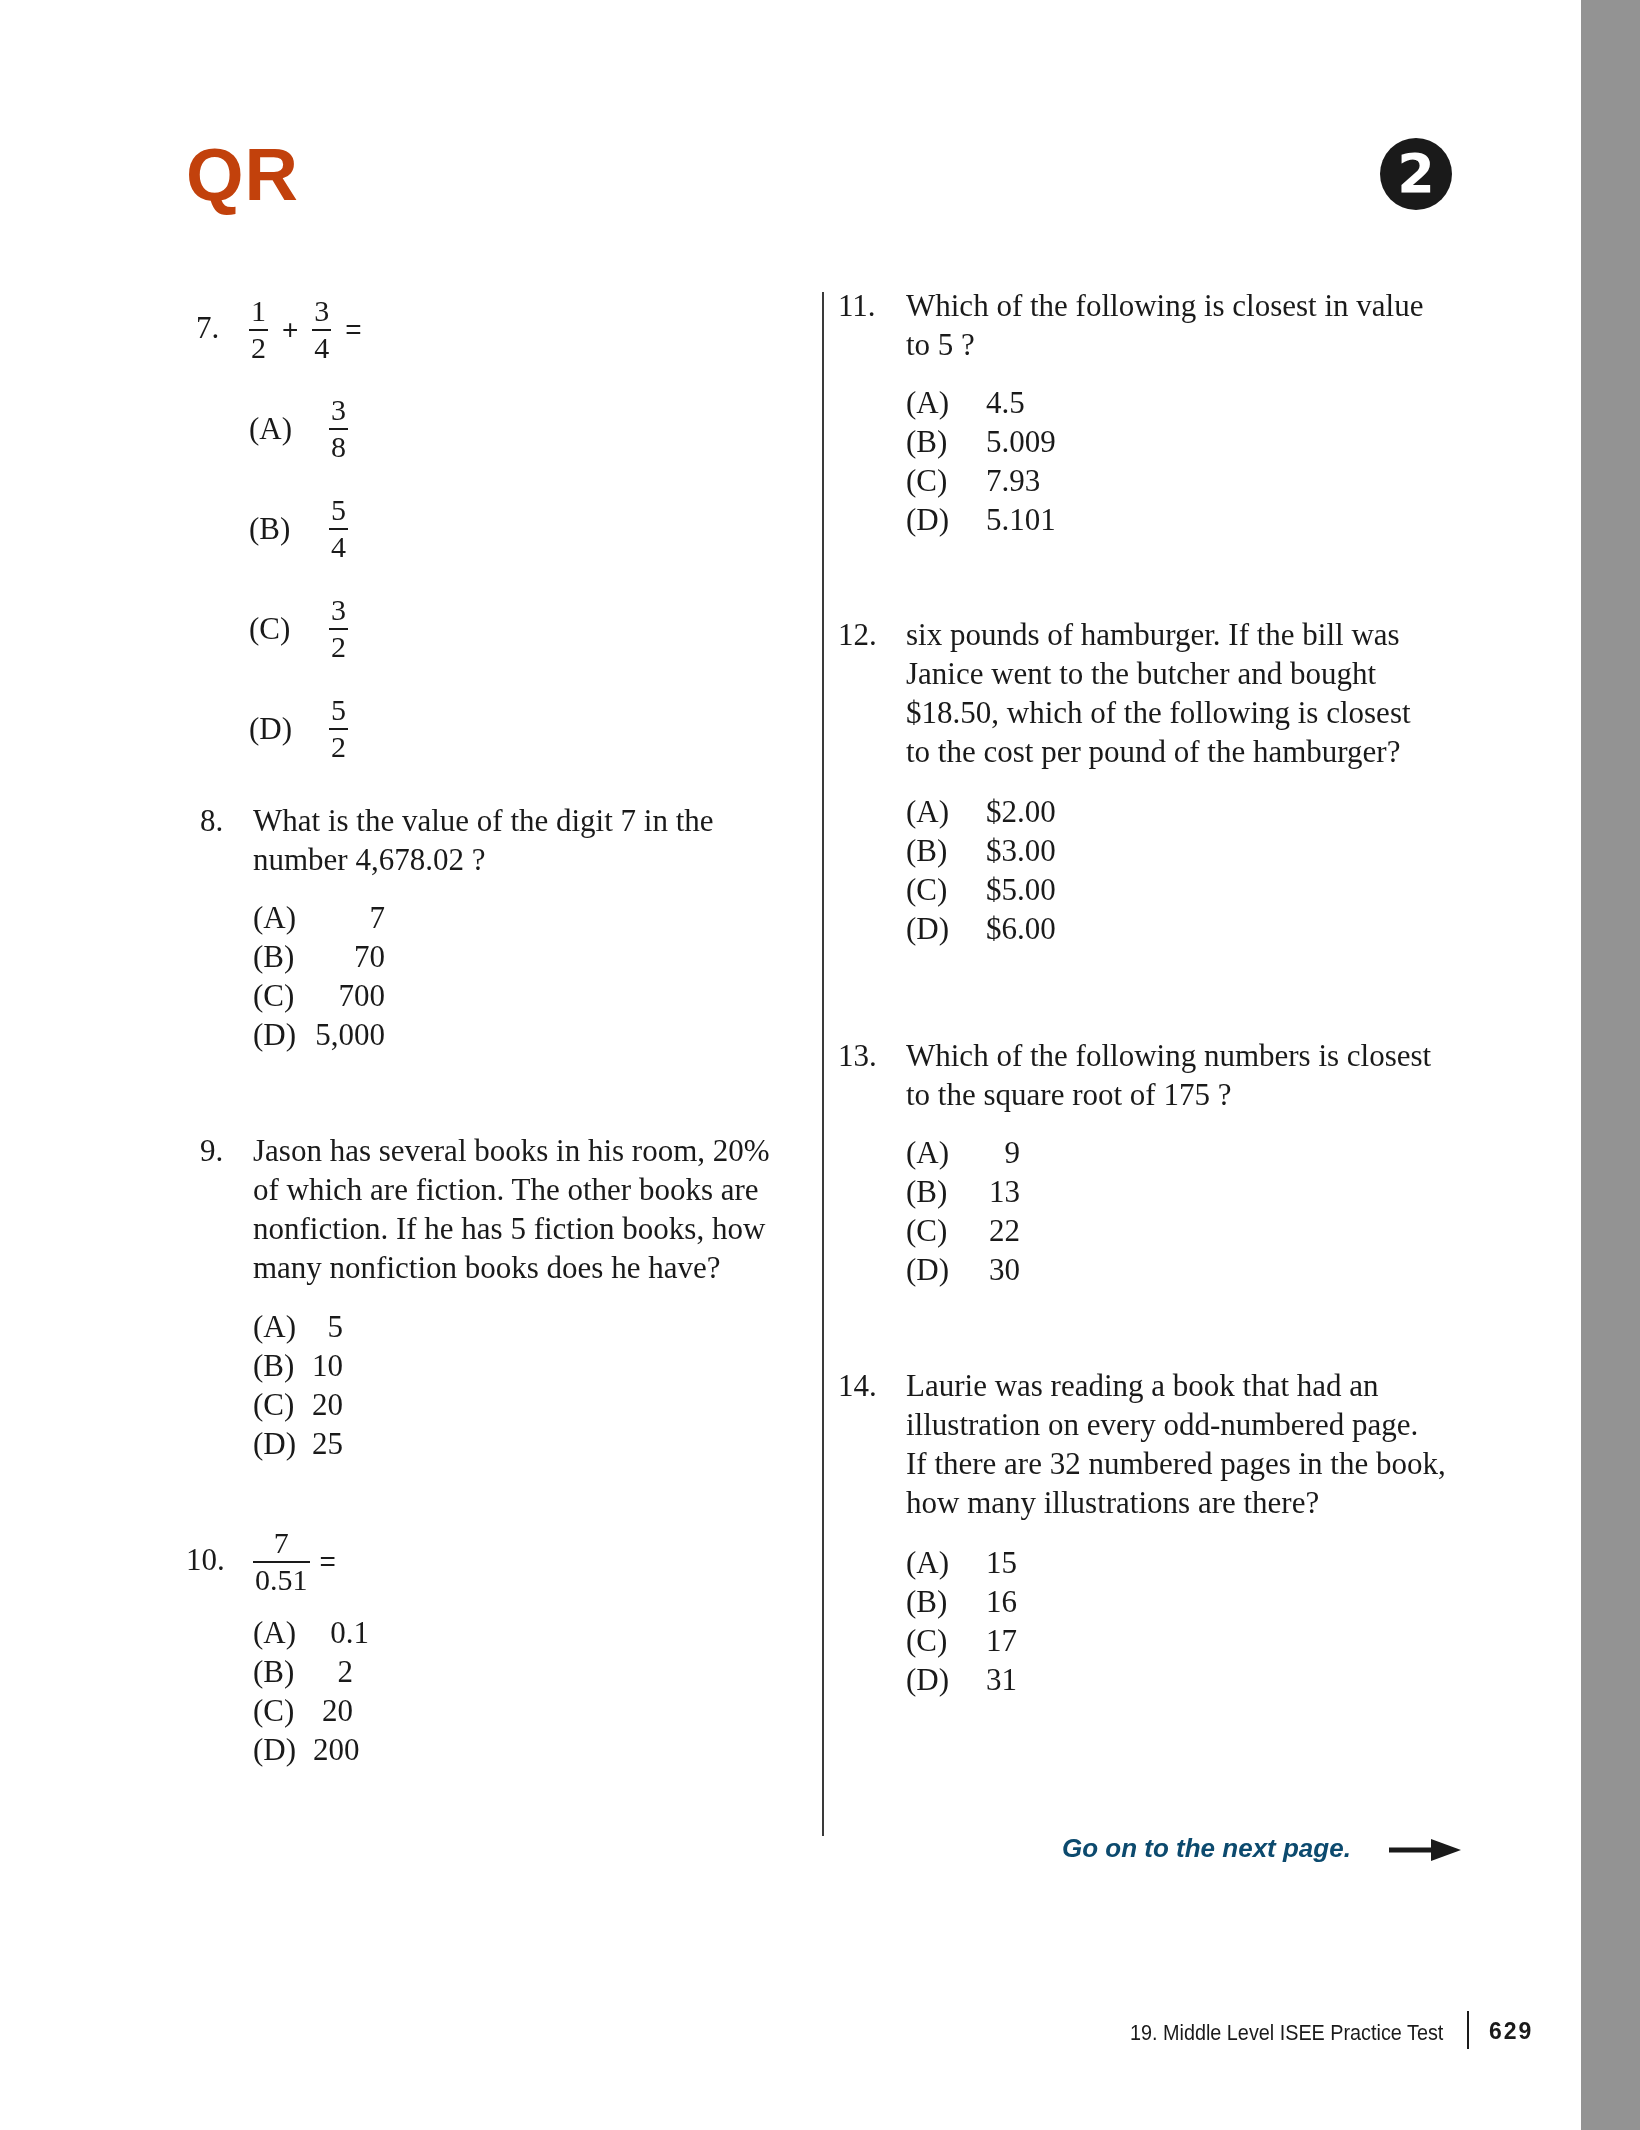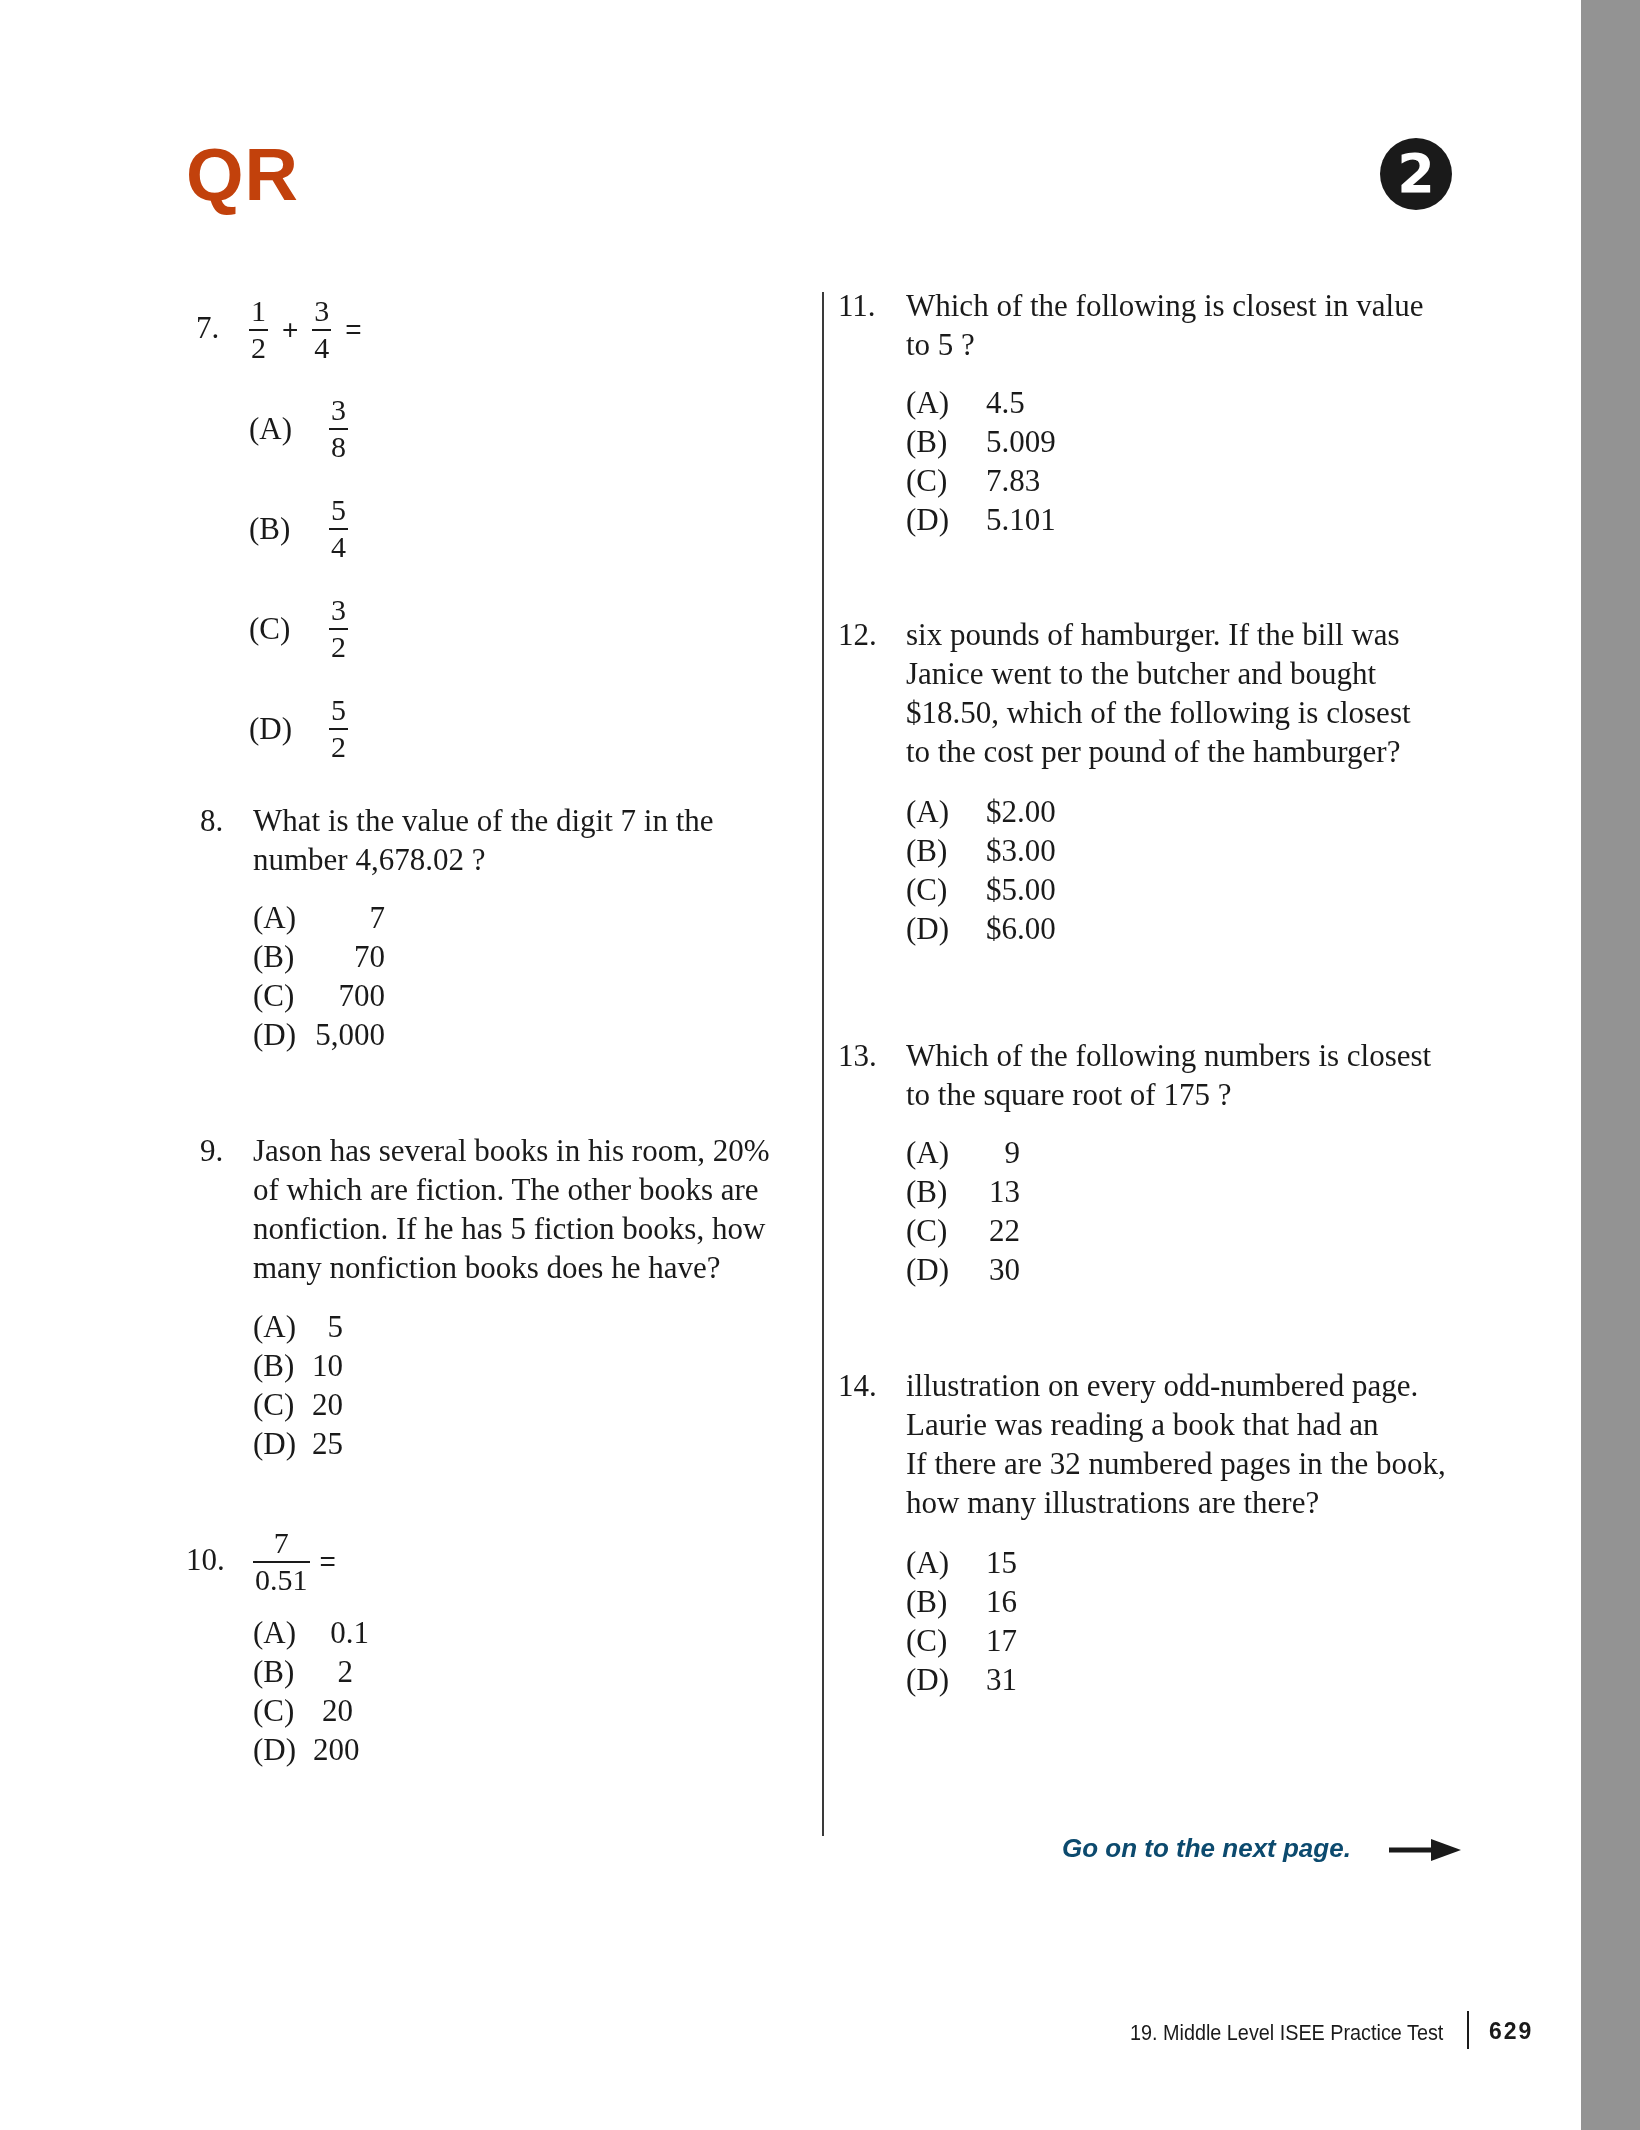--- a/index.html
+++ b/index.html
@@ -203,21 +203,21 @@
     <div class="opt">
         <span class="opt-letter" style="width:80px">(A)</span>
         <span>4.5</span>
       </div>
     <div class="opt">
         <span class="opt-letter" style="width:80px">(B)</span>
         <span>5.009</span>
       </div>
     <div class="opt">
         <span class="opt-letter" style="width:80px">(C)</span>
-        <span>7.83</span>
+        <span>7.93</span>
       </div>
     <div class="opt">
         <span class="opt-letter" style="width:80px">(D)</span>
         <span>5.101</span>
       </div>
   </div>
 </div>
 
 <div class="question" style="left:838px; top:615px;">
   <span class="q-num">12.</span>
@@ -269,22 +269,22 @@
     <div class="opt">
         <span class="opt-letter" style="width:80px">(D)</span>
         <span class="opt-val" style="width:34px">30</span>
       </div>
   </div>
 </div>
 
 <div class="question" style="left:838px; top:1366px;">
   <span class="q-num">14.</span>
   <div class="q-text" style="left:68px;">
+    <div>Laurie was reading a book that had an</div>
     <div>illustration on every odd-numbered page.</div>
-    <div>Laurie was reading a book that had an</div>
     <div>If there are 32 numbered pages in the book,</div>
     <div>how many illustrations are there?</div>
   </div>
   <div class="options" style="left:68px; top:177px;">
     <div class="opt">
         <span class="opt-letter" style="width:80px">(A)</span>
         <span>15</span>
       </div>
     <div class="opt">
         <span class="opt-letter" style="width:80px">(B)</span>

